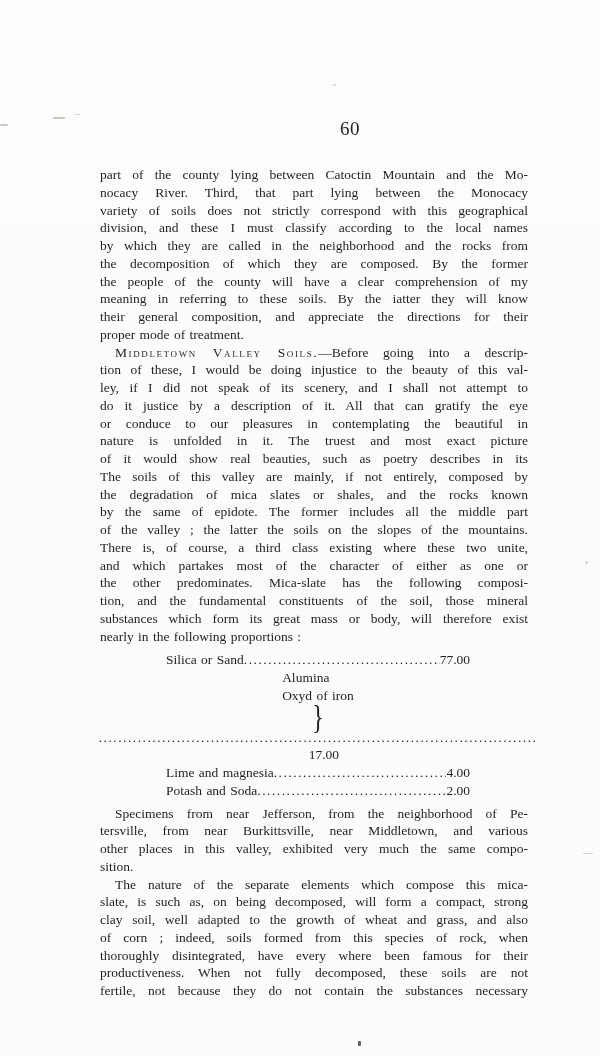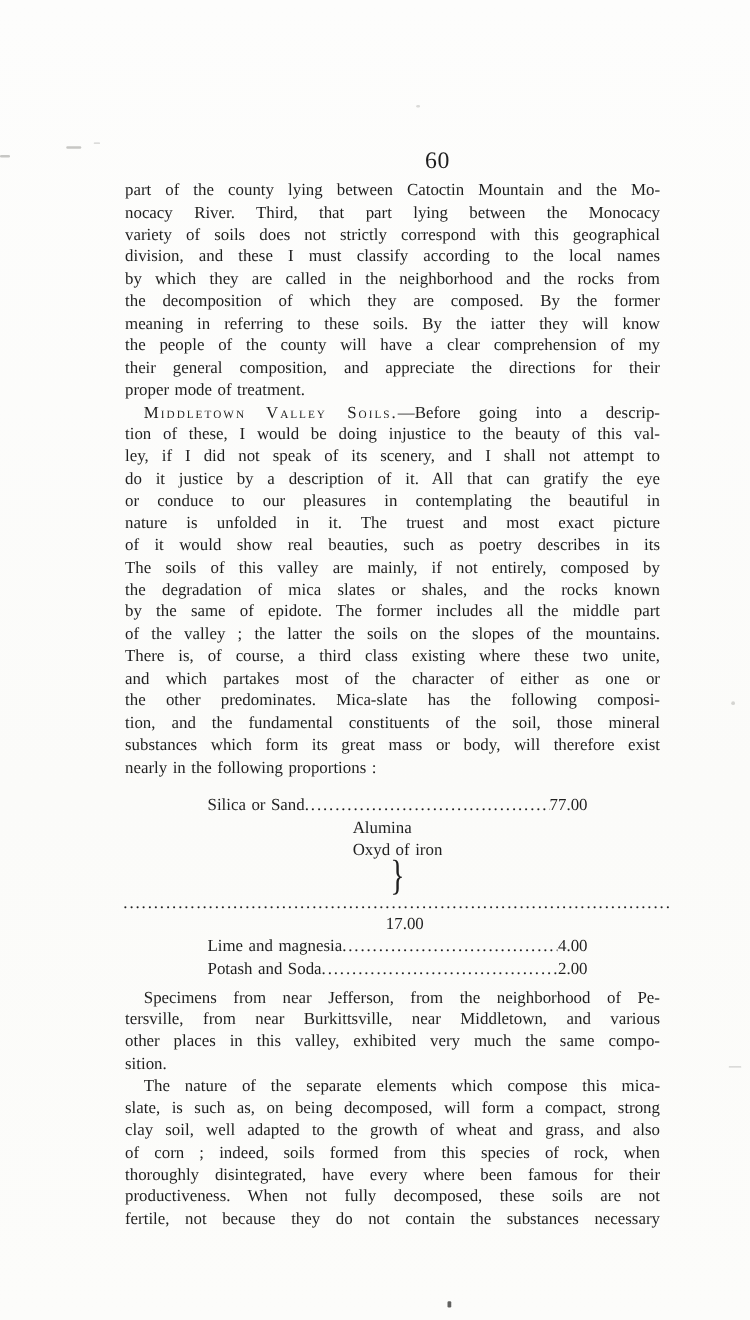--- a/index.html
+++ b/index.html
@@ -22,42 +22,42 @@
     position: absolute;
     top: 118px;
     left: 330px;
     width: 40px;
     text-align: center;
     font-size: 19px;
     letter-spacing: 0.5px;
   }
   #text-block {
     position: absolute;
-    top: 143px;
+    top: 166px;
     left: 100px;
     width: 428px;
     font-size: 13.5px;
     line-height: 17.75px;
     word-spacing: 1px;
   }
   .para { margin: 0; }
   .line {
     text-align: justify;
     text-align-last: justify;
     white-space: normal;
   }
   .line.short { text-align-last: left; }
   .line.indent { text-indent: 15px; }
   .sc {
     font-variant: small-caps;
     letter-spacing: 1.6px;
   }
   
   #composition-table {
-    margin: 13px 0 5px 66px;
+    margin: 6px 0 5px 66px;
     width: 304px;
   }
   .trow {
     display: flex;
     align-items: baseline;
     line-height: 17.75px;
   }
   .trow.braced { align-items: center; flex-direction: column; }
   .tlabel { white-space: nowrap; }
   .pair .tlabel { display: block; }
@@ -110,22 +110,22 @@
   <div id="text-block">
 
     <div>
         <div class="para">
           <div class="line">part of the county lying between Catoctin Mountain and the Mo-</div>
           <div class="line">nocacy River.  Third, that part lying between the Monocacy</div>
           <div class="line">variety of soils does not strictly correspond with this geographical</div>
           <div class="line">division, and these I must classify according to the local names</div>
           <div class="line">by which they are called in the neighborhood and the rocks from</div>
           <div class="line">the decomposition of which they are composed.  By the former</div>
+          <div class="line">the people of the county will have a clear comprehension of my</div>
           <div class="line">meaning in referring to these soils.  By the iatter they will know</div>
-          <div class="line">the people of the county will have a clear comprehension of my</div>
           <div class="line">their general composition, and appreciate the directions for their</div>
           <div class="line short">proper mode of treatment.</div>
         </div>
         <div class="para">
           <div class="line indent"><span class="sc">Middletown Valley Soils.</span>—Before going into a descrip-</div>
           <div class="line">tion of these, I would be doing injustice to the beauty of this val-</div>
           <div class="line">ley, if I did not speak of its scenery, and I shall not attempt to</div>
           <div class="line">do it justice by a description of it.  All that can gratify the eye</div>
           <div class="line">or conduce to our pleasures in contemplating the beautiful in</div>
           <div class="line">nature is unfolded in it.  The truest and most exact picture</div>

